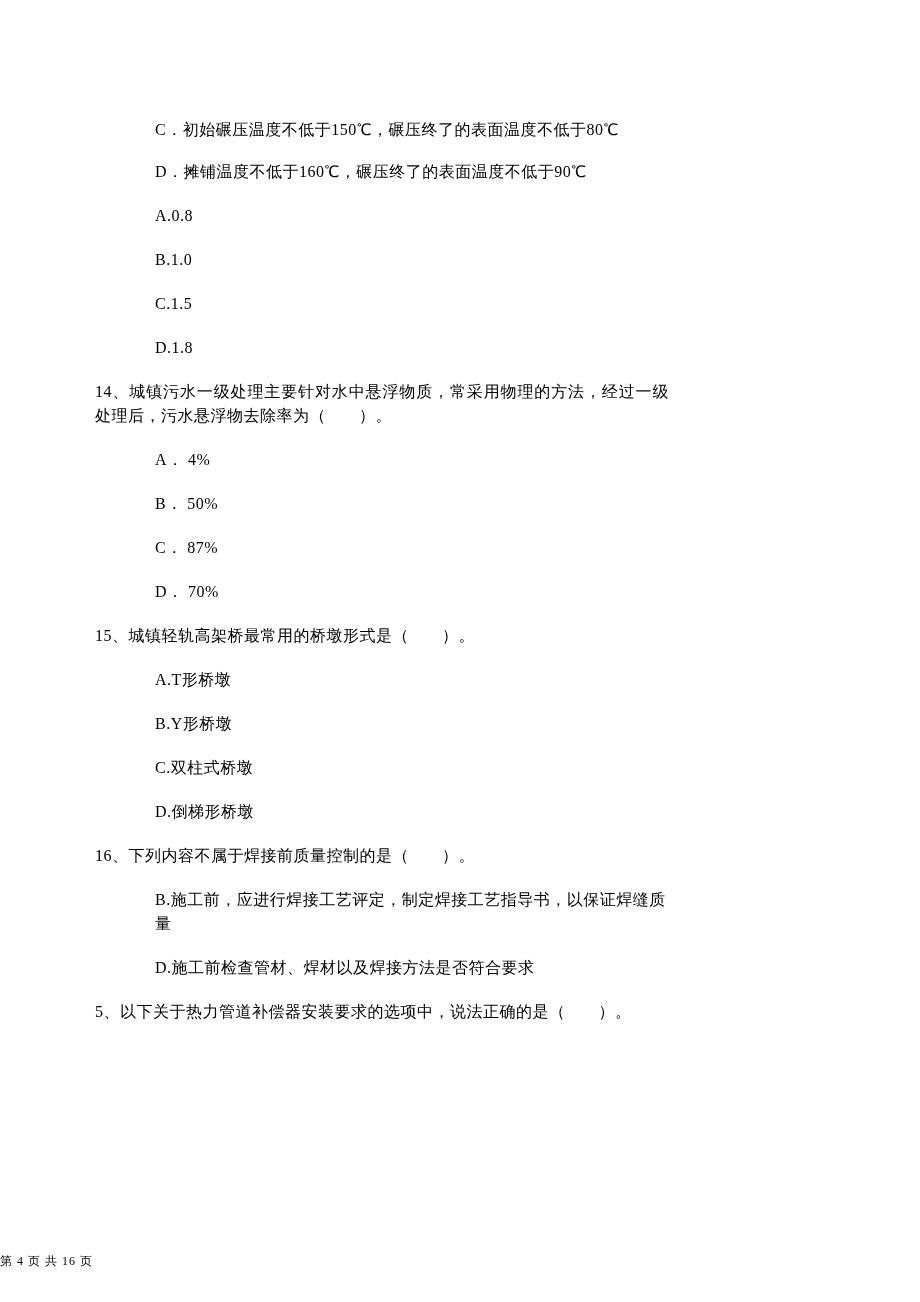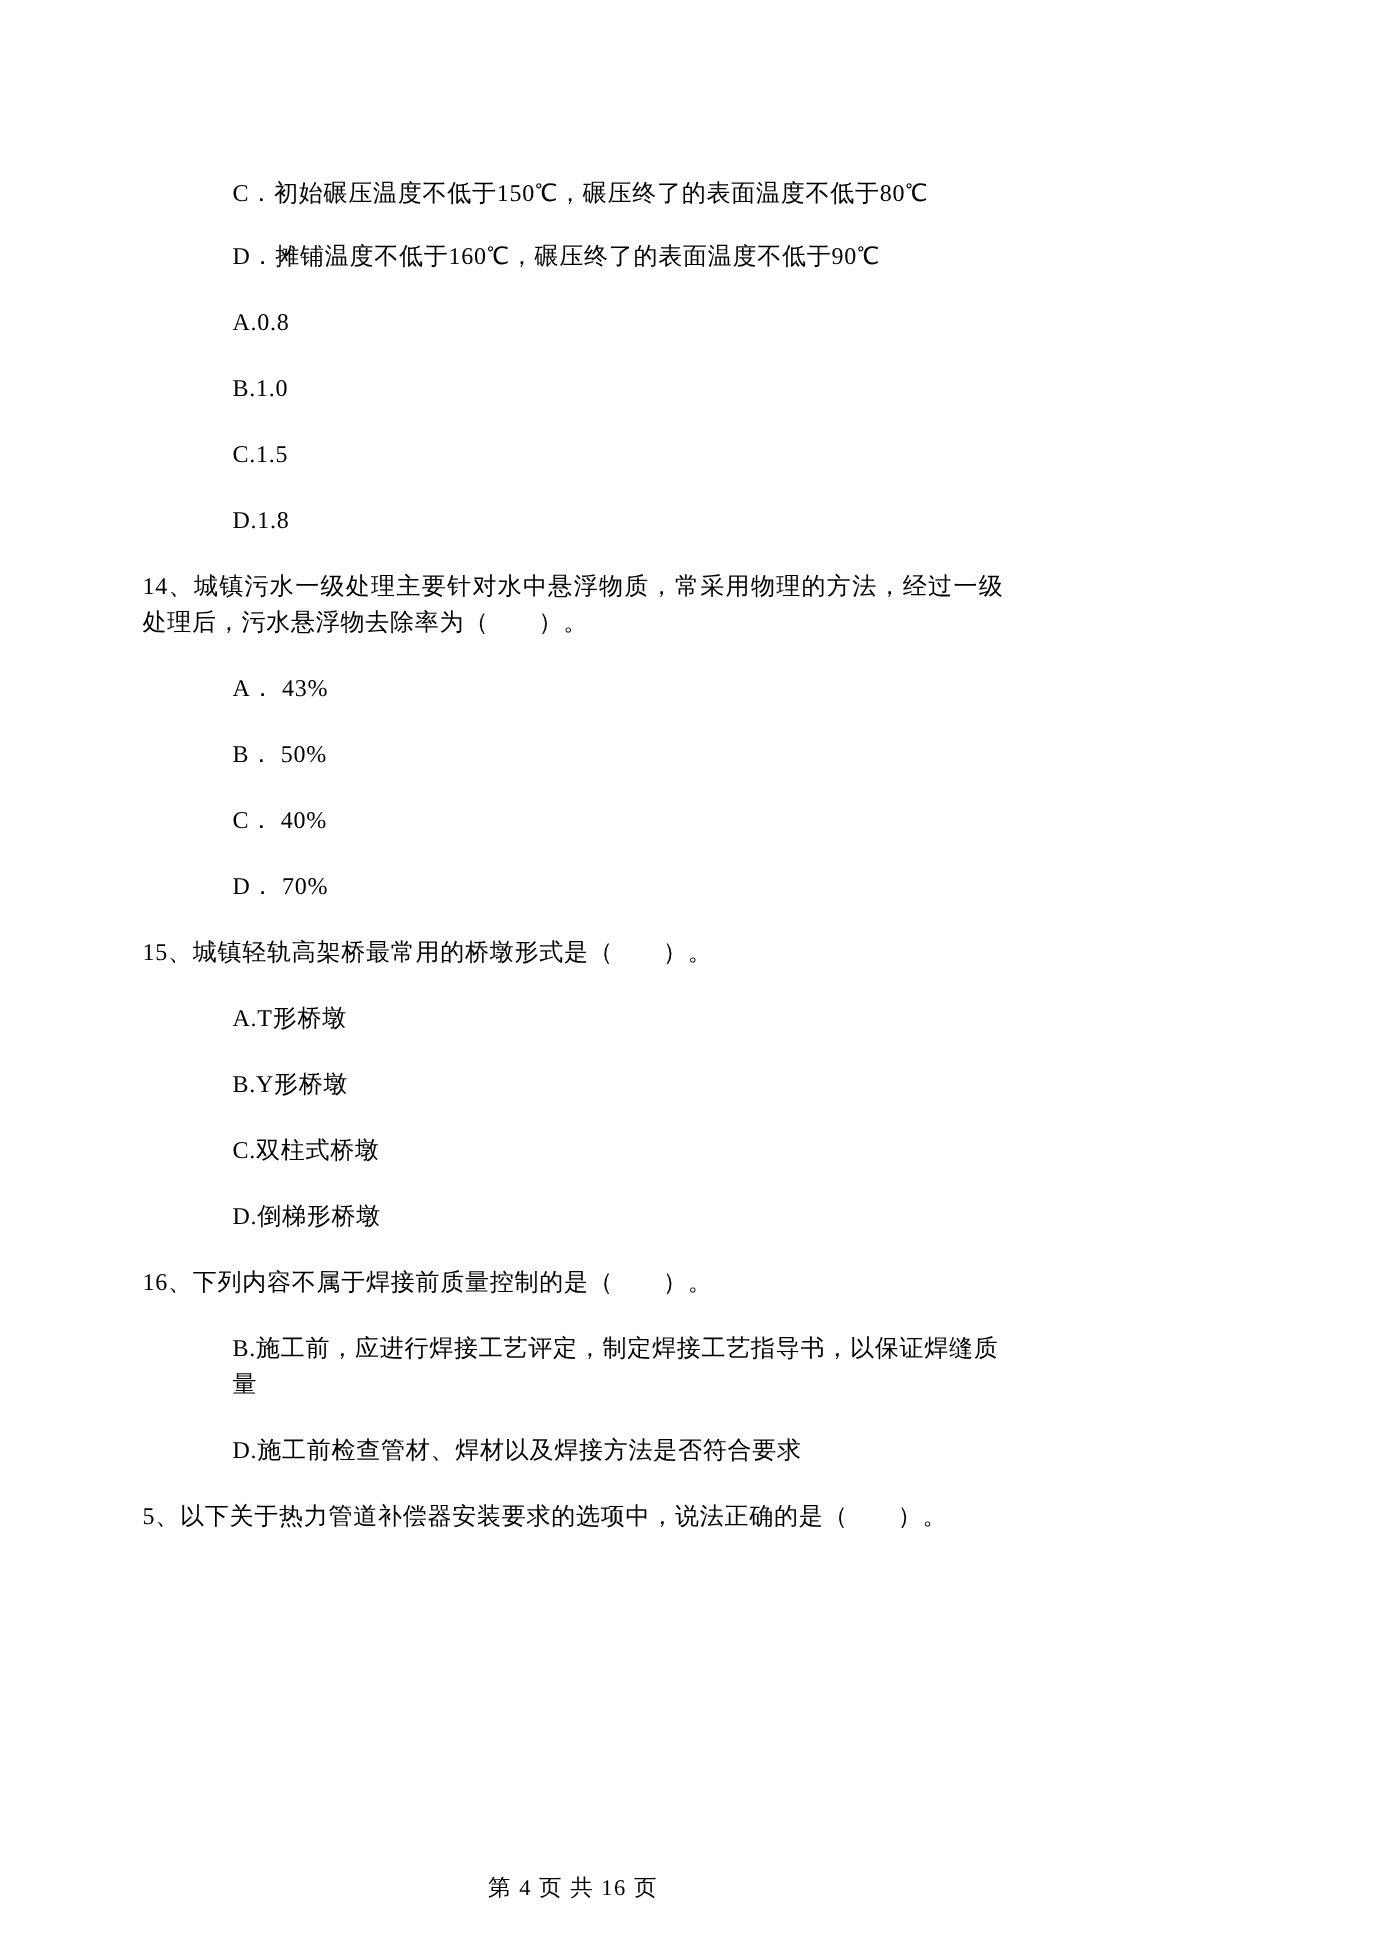--- a/index.html
+++ b/index.html
@@ -34,42 +34,41 @@
     padding-left: 60px;
     margin-top: 20px;
     margin-bottom: 20px;
     letter-spacing: 0.5px;
   }
   .footer {
     position: absolute;
     bottom: 32px;
     left: 0;
     width: 100%;
-    text-align: center;
-    font-size: 15px;
+    font-size: 12px;
     letter-spacing: 1px;
   }
 </style>
 </head>
 <body>
 
 <div class="page">
 
   <div class="indent1">C．初始碾压温度不低于150℃，碾压终了的表面温度不低于80℃</div>
   <div class="indent1">D．摊铺温度不低于160℃，碾压终了的表面温度不低于90℃</div>
 
   <div class="option">A.0.8</div>
   <div class="option">B.1.0</div>
   <div class="option">C.1.5</div>
   <div class="option">D.1.8</div>
 
   <div class="question">14、城镇污水一级处理主要针对水中悬浮物质，常采用物理的方法，经过一级处理后，污水悬浮物去除率为（　　）。</div>
-  <div class="option">A． 43%</div>
+  <div class="option">A． 4%</div>
   <div class="option">B． 50%</div>
-  <div class="option">C． 40%</div>
+  <div class="option">C． 87%</div>
   <div class="option">D． 70%</div>
 
   <div class="question">15、城镇轻轨高架桥最常用的桥墩形式是（　　）。</div>
   <div class="option">A.T形桥墩</div>
   <div class="option">B.Y形桥墩</div>
   <div class="option">C.双柱式桥墩</div>
   <div class="option">D.倒梯形桥墩</div>
 
   <div class="question">16、下列内容不属于焊接前质量控制的是（　　）。</div>
   <div class="option">B.施工前，应进行焊接工艺评定，制定焊接工艺指导书，以保证焊缝质量</div>

